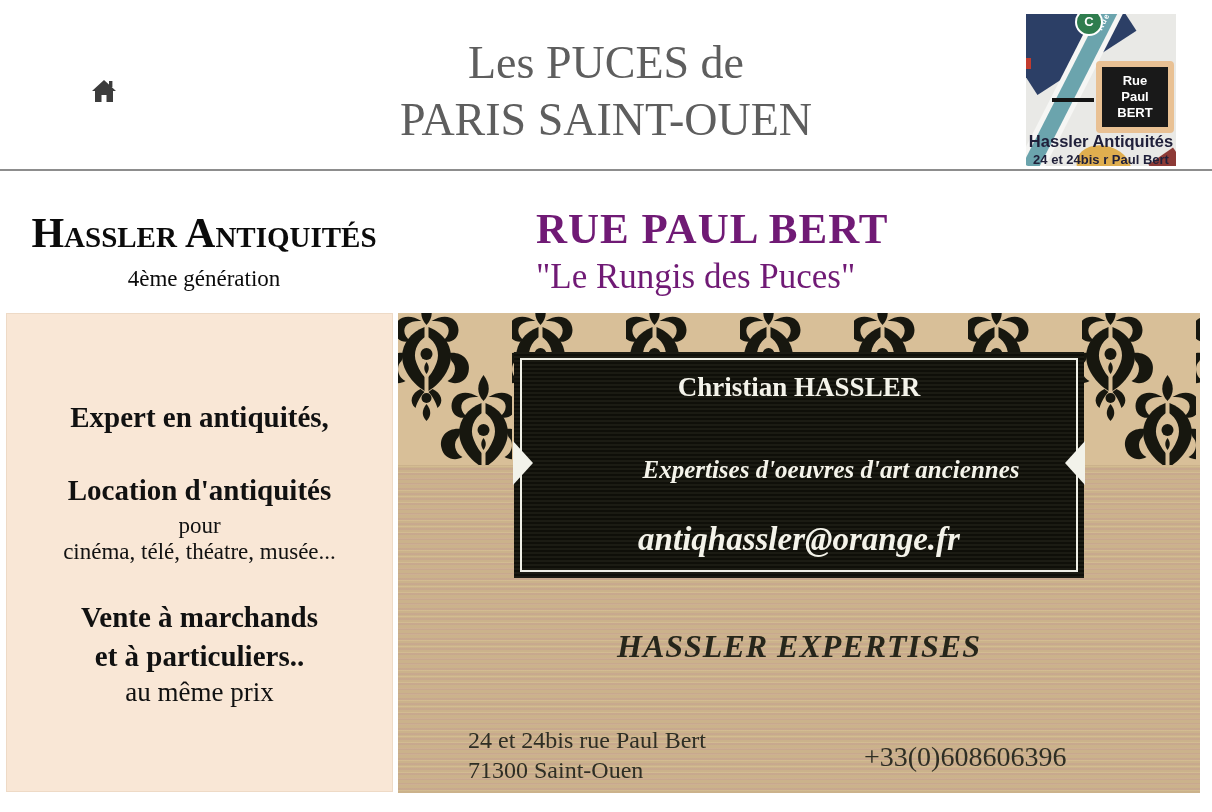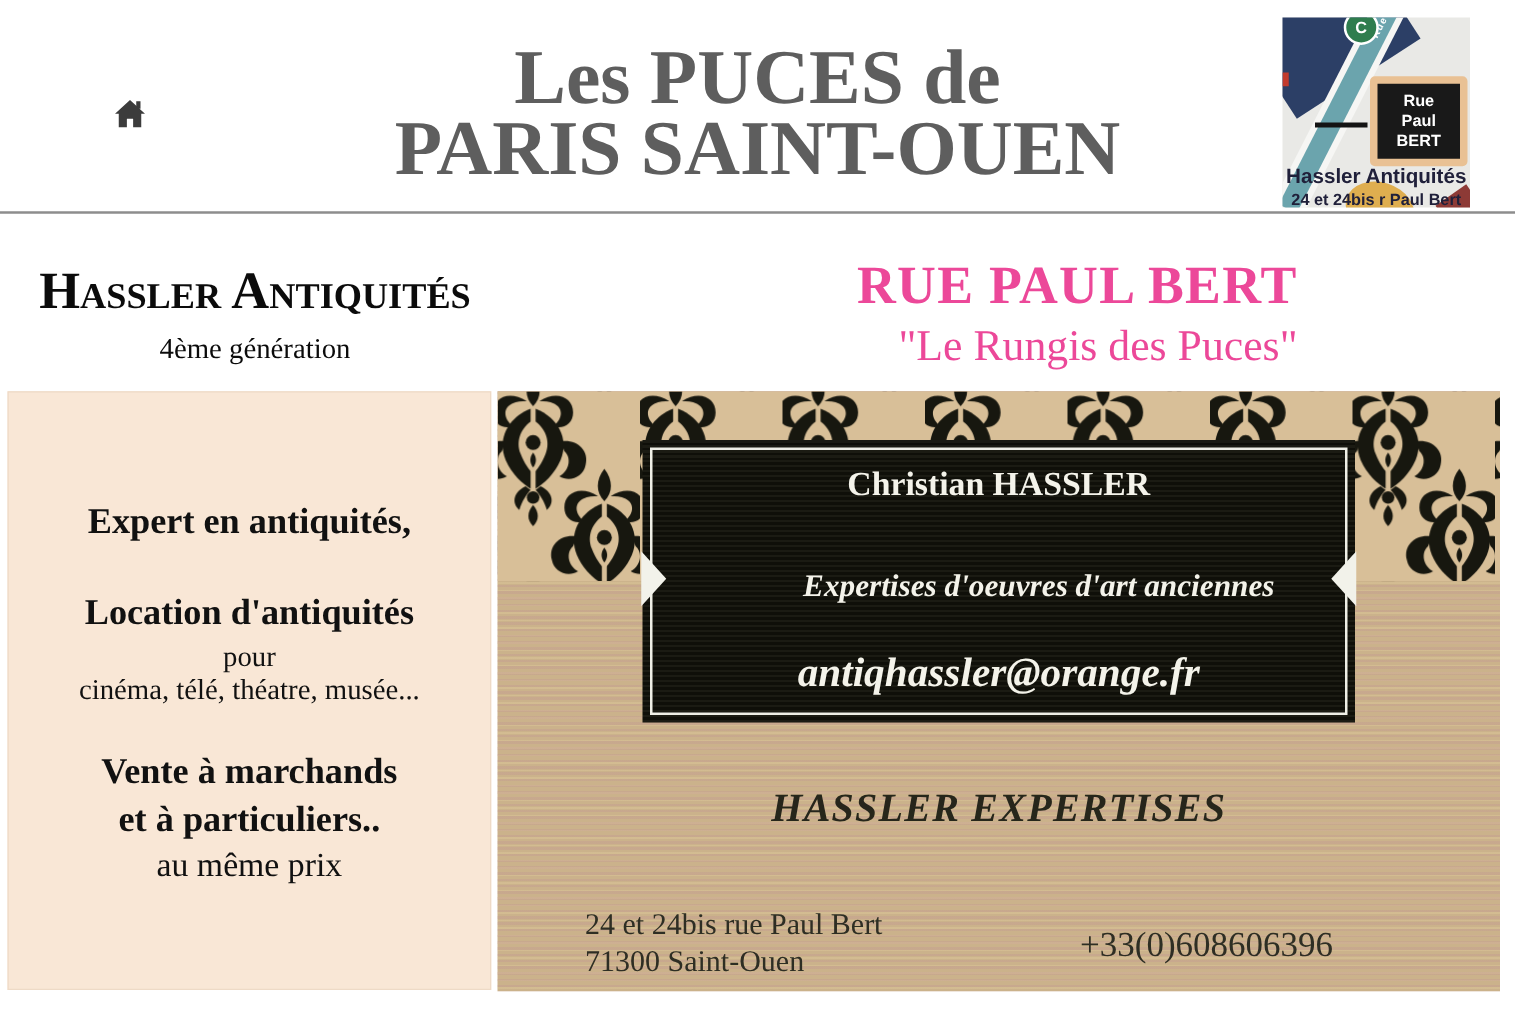--- a/index.html
+++ b/index.html
@@ -1,20 +1,20 @@
 <!DOCTYPE html>
 <html><head>
 <meta charset="utf-8">
 <style>
   html,body{margin:0;padding:0;background:#ffffff;}
   .page{position:relative;width:1212px;height:812px;background:#ffffff;font-family:"Liberation Serif",serif;overflow:hidden;}
 
   
   .home{position:absolute;left:92px;top:80px;width:26px;height:24px;display:block;cursor:pointer;}
-  .site-title{position:absolute;left:306px;top:34px;width:600px;text-align:center;color:#5e5e5e;font-size:62px;line-height:57px;font-weight:bold;}
+  .site-title{position:absolute;left:306px;top:34px;width:600px;text-align:center;color:#5e5e5e;font-size:46px;line-height:57px;}
   .hr{position:absolute;left:0;top:169px;width:1212px;height:2px;background:#8d8d8d;}
 
   
   .logo{position:absolute;left:1026px;top:14px;width:150px;height:152px;background:#e9e9e6;overflow:hidden;cursor:pointer;}
   .m-navy{position:absolute;left:-22px;top:-32px;width:118px;height:88px;background:#2c3f66;transform:rotate(-33deg);}
   .m-bandw{position:absolute;left:-45px;top:60px;width:180px;height:26px;background:#f6f6f4;transform:rotate(-63deg);}
   .m-band{position:absolute;left:-45px;top:65px;width:180px;height:16px;background:#6ba4ad;transform:rotate(-63deg);}
   .m-band-label{position:absolute;right:8px;top:3px;font:bold 8px/10px "Liberation Sans",sans-serif;color:#ffffff;letter-spacing:1px;}
   .m-green{position:absolute;left:49px;top:-6px;width:24px;height:24px;border-radius:50%;background:#2f7d4e;border:2px solid #ffffff;color:#ffffff;font:bold 13px/23px "Liberation Sans",sans-serif;text-align:center;}
   .m-sign{position:absolute;left:70px;top:47px;width:66px;height:54px;background:#191919;border:6px solid #e9c194;border-radius:4px;color:#ffffff;font:bold 13px/16px "Liberation Sans",sans-serif;text-align:center;padding-top:6px;}
@@ -22,21 +22,21 @@
   .m-mustard{position:absolute;left:50px;top:132px;width:56px;height:42px;border-radius:50%;background:#dfae4f;transform:rotate(18deg);}
   .m-red{position:absolute;left:126px;top:140px;width:30px;height:22px;background:#8d3a36;transform:rotate(-35deg);}
   .m-redtick{position:absolute;left:0;top:44px;width:5px;height:11px;background:#c23b2e;}
   .m-cap1{position:absolute;left:0;top:118px;width:100%;text-align:center;font:bold 16.5px/18px "Liberation Sans",sans-serif;color:#20203a;}
   .m-cap2{position:absolute;left:0;top:138px;width:100%;text-align:center;font:bold 13px/15px "Liberation Sans",sans-serif;color:#20203a;}
 
   
   .head-left{position:absolute;left:0;top:210px;width:408px;text-align:center;color:#0b0b0b;}
   .head-left .t{font-variant:small-caps;font-weight:700;font-size:42px;line-height:46px;}
   .head-left .s{font-size:23px;line-height:30px;margin-top:8px;}
-  .head-right{position:absolute;left:568px;top:206px;width:470px;text-align:right;color:#ec4899;}
+  .head-right{position:absolute;left:536px;top:206px;width:470px;text-align:left;color:#701a75;}
   .head-right .t{font-weight:700;font-size:43px;line-height:46px;letter-spacing:1px;}
   .head-right .s{font-size:35px;line-height:38px;margin-top:6px;}
 
   
   .sidebar{position:absolute;left:6px;top:313px;width:387px;height:479px;background:#f9e7d6;border:1px solid #eedac6;box-sizing:border-box;color:#111111;padding-left:27px;}
   .sidebar p{position:absolute;left:0;width:100%;margin:0;text-align:center;font-size:29px;}
   .sb-bold{font-weight:700;}
   .s1{top:87px}.s2{top:160px}
   .s3{top:199px;font-size:23px !important}
   .s4{top:225px;font-size:23px !important}

